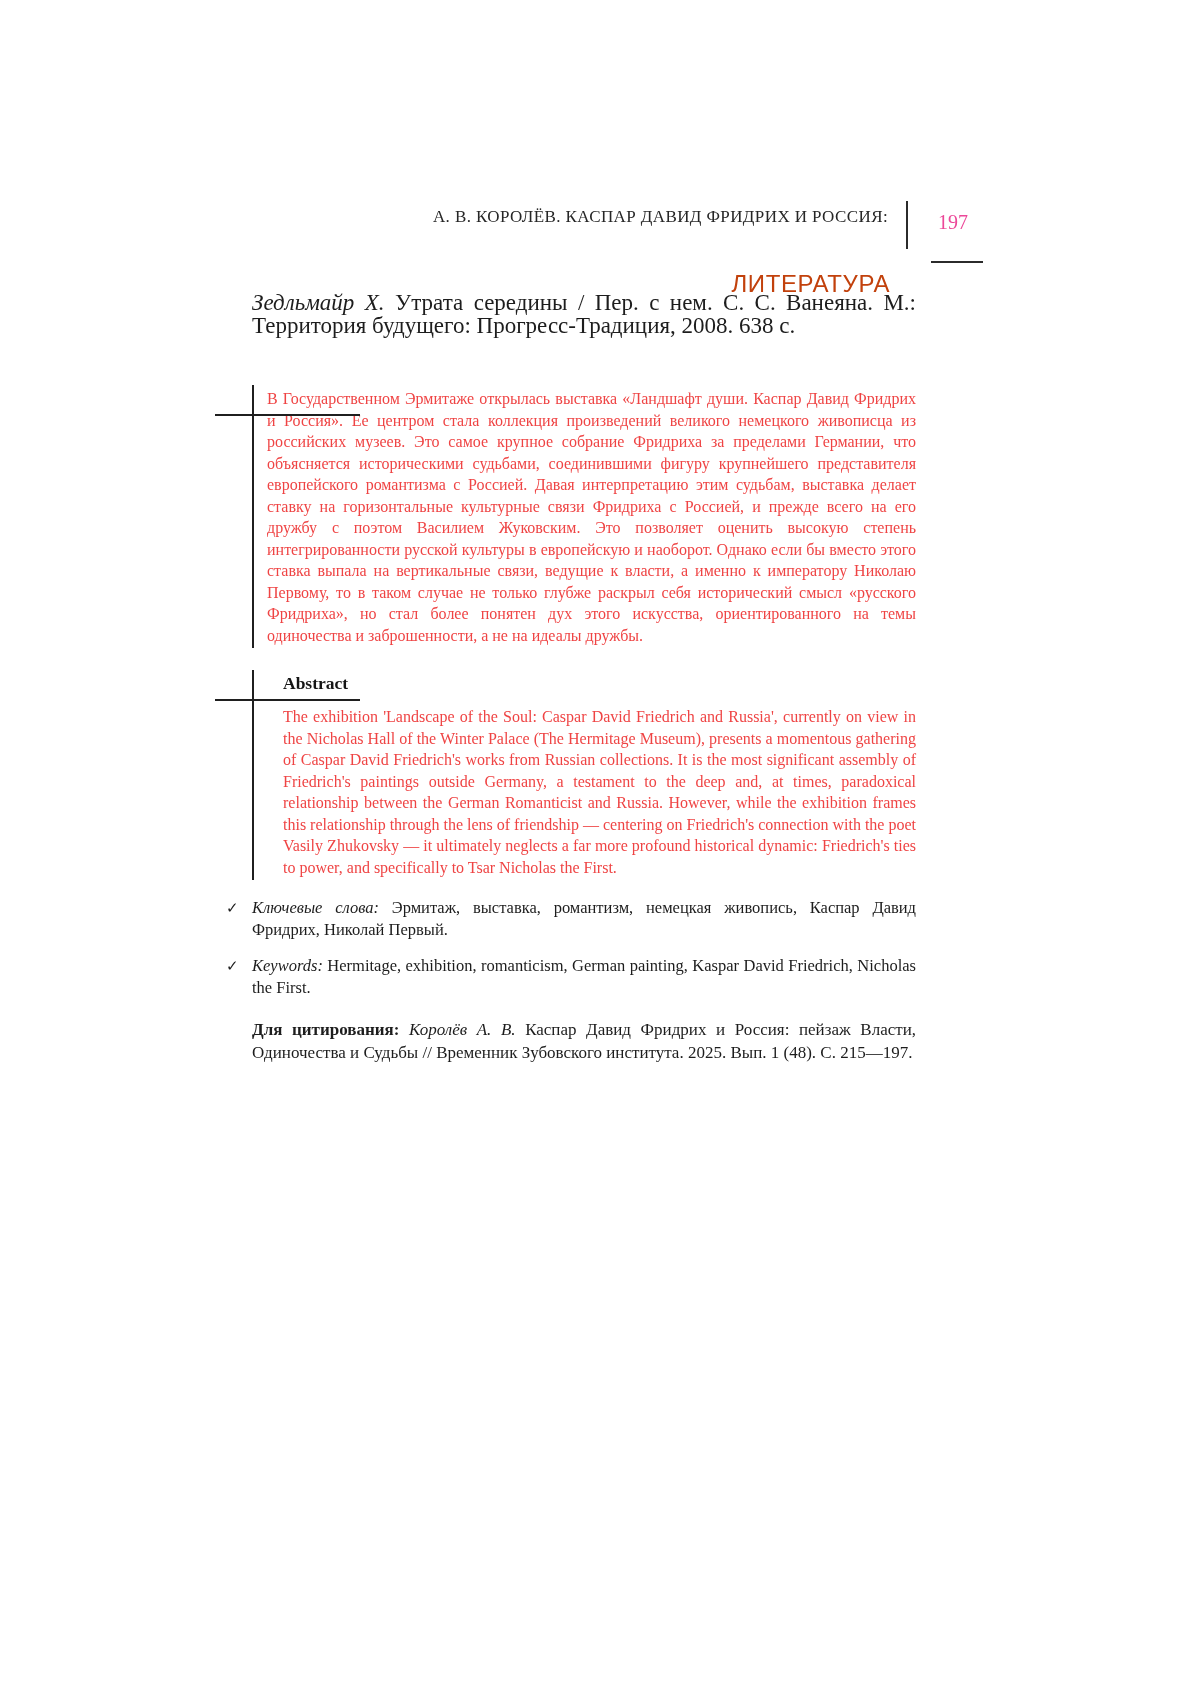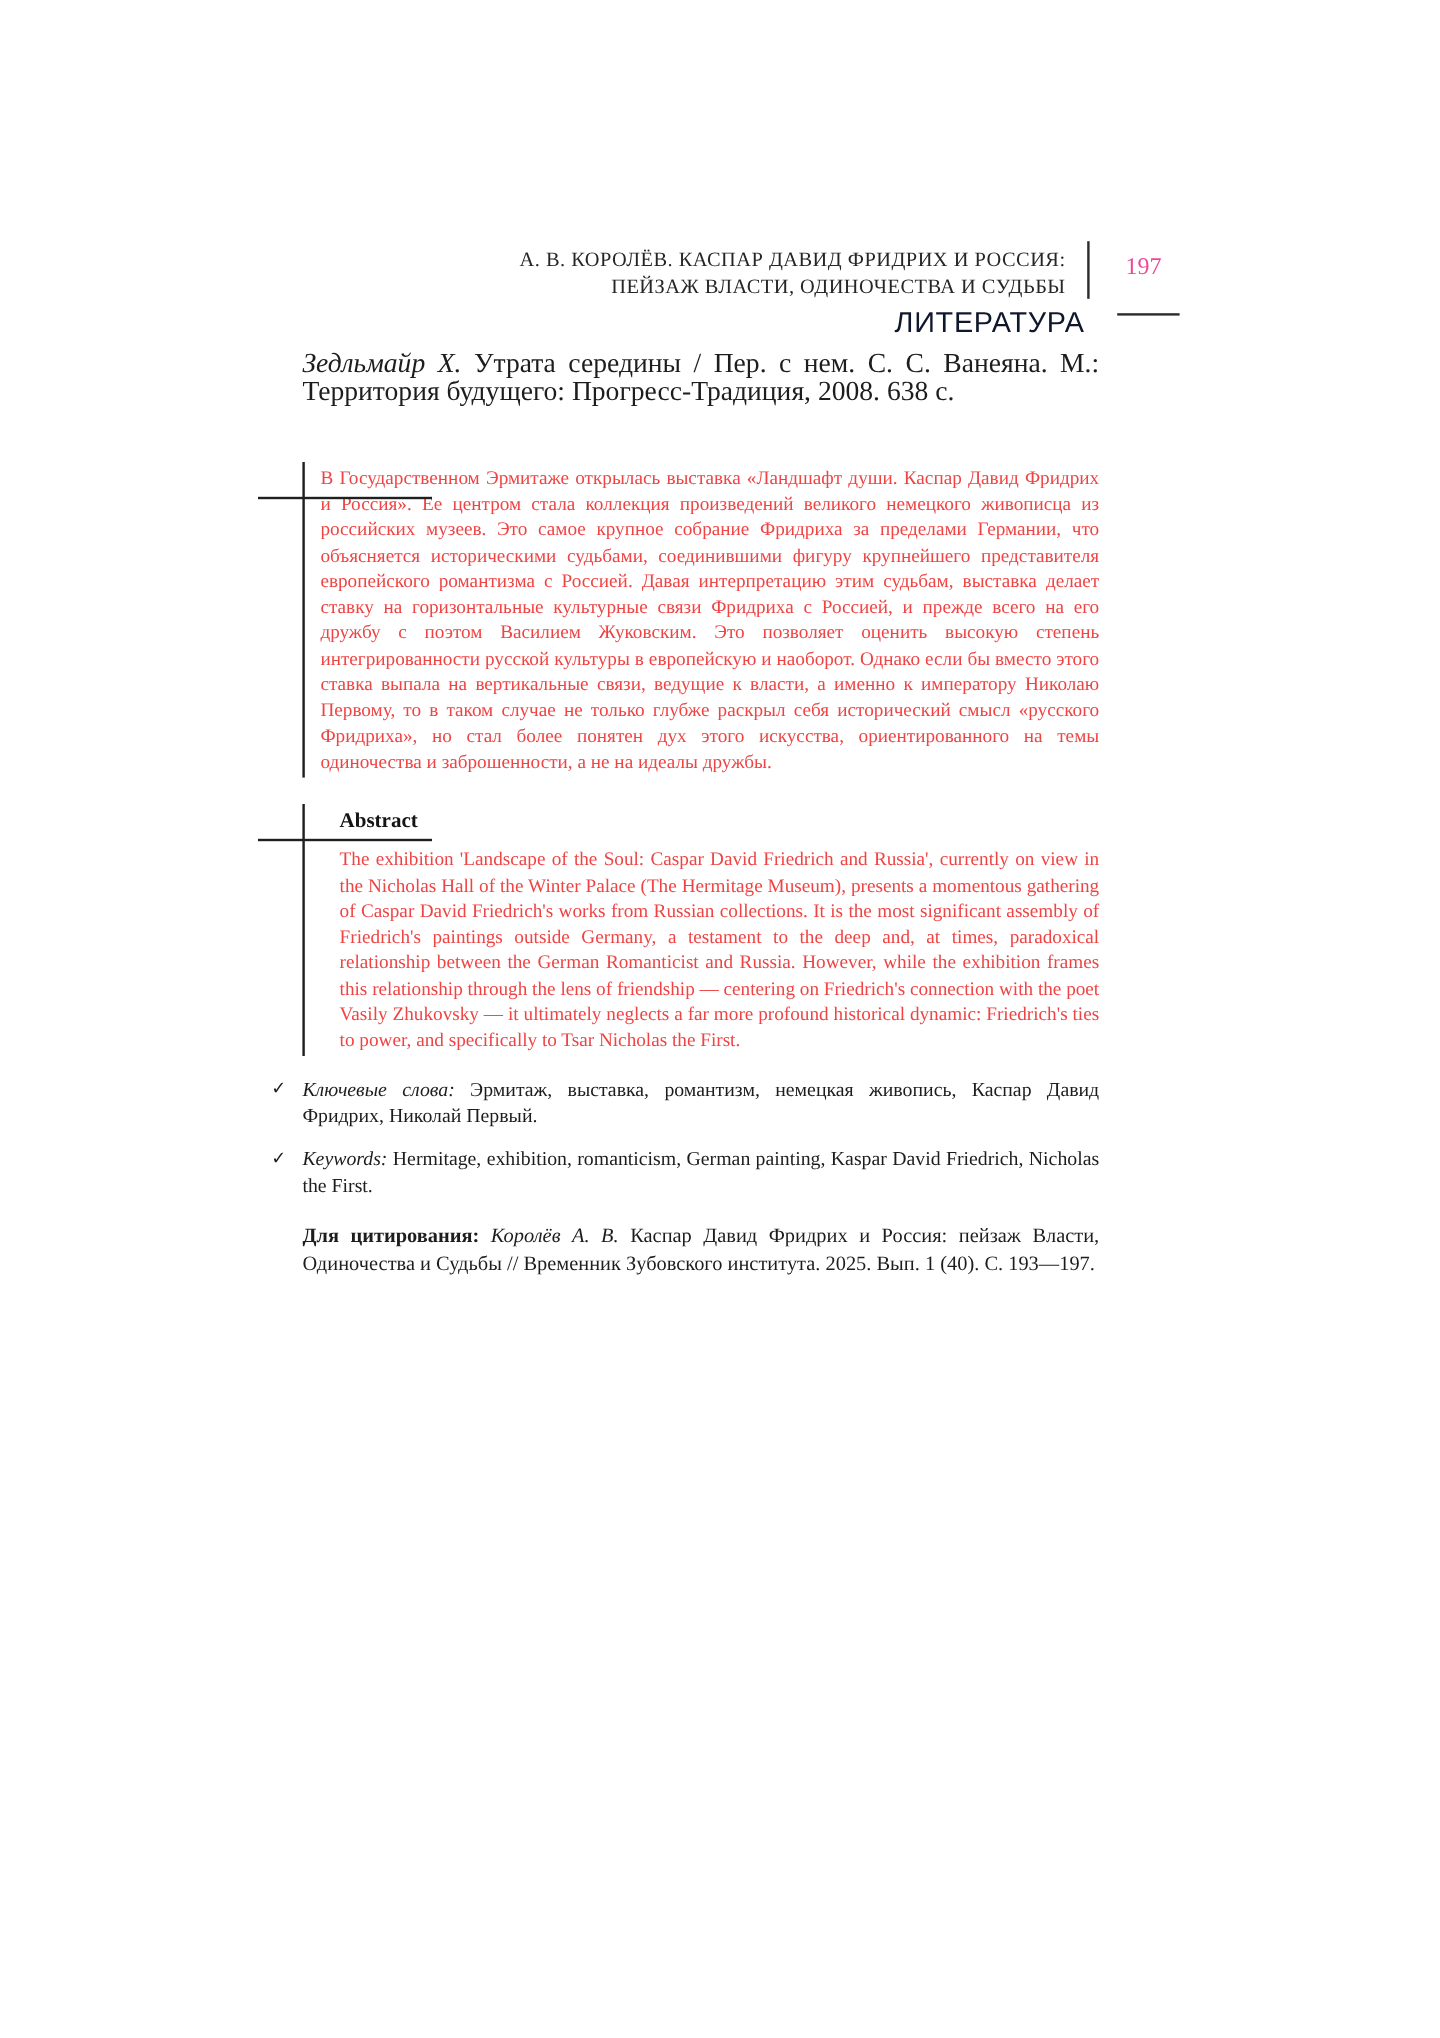--- a/index.html
+++ b/index.html
@@ -54,26 +54,26 @@
     width: 52px;
     height: 2px;
     background: #2b2b2b;
   }
 
   
   .lit-heading {
     position: absolute;
     top: 252px;
     right: 292px;
-    margin: 4px;
+    margin: 18px;
     font-family: "Liberation Sans", "DejaVu Sans", sans-serif;
     font-weight: 400;
     font-size: 24px;
     letter-spacing: 0.6px;
-    color: #0f172a;
+    color: #c2410c;
   }
 
   
   .content {
     position: absolute;
     left: 252px;
     top: 292px;
     width: 664px;
   }
 
@@ -145,21 +145,20 @@
     text-align: justify;
   }
 </style>
 </head>
 <body>
 
 <div class="page">
 
   <div class="running-title">
     <div>А. В. КОРОЛЁВ. КАСПАР ДАВИД ФРИДРИХ И РОССИЯ:</div>
-    <div>ПЕЙЗАЖ ВЛАСТИ, ОДИНОЧЕСТВА И СУДЬБЫ</div>
   </div>
   <div class="header-divider"></div>
   <div class="page-number">197</div>
   <div class="pagenum-rule"></div>
 
   <h1 class="lit-heading">ЛИТЕРАТУРА</h1>
 
   <div class="content">
 
     <p class="reference"><span class="italic">Зедльмайр Х.</span><span> Утрата середины / Пер. с нем. С. С. Ванеяна. М.: Территория будущего: Прогресс-Традиция, 2008. 638 с.</span></p>
@@ -173,16 +172,16 @@
       <h2 class="block-heading">Abstract</h2>
       <div class="cross-rule"></div>
       <p class="block-text">The exhibition 'Landscape of the Soul: Caspar David Friedrich and Russia', currently on view in the Nicholas Hall of the Winter Palace (The Hermitage Museum), presents a momentous gathering of Caspar David Friedrich's works from Russian collections. It is the most significant assembly of Friedrich's paintings outside Germany, a testament to the deep and, at times, paradoxical relationship between the German Romanticist and Russia. However, while the exhibition frames this relationship through the lens of friendship — centering on Friedrich's connection with the poet Vasily Zhukovsky — it ultimately neglects a far more profound historical dynamic: Friedrich's ties to power, and specifically to Tsar Nicholas the First.</p>
     </section>
 
     <ul class="keywords">
       <li><span class="check-mark">✓</span><span class="italic">Ключевые слова:</span><span> Эрмитаж, выставка, романтизм, немецкая живопись, Каспар Давид Фридрих, Николай Первый.</span></li>
       <li><span class="check-mark">✓</span><span class="italic">Keywords:</span><span> Hermitage, exhibition, romanticism, German painting, Kaspar David Friedrich, Nicholas the First.</span></li>
     </ul>
 
-    <p class="citation"><span class="bold">Для цитирования: </span><span class="italic">Королёв А. В. </span><span>Каспар Давид Фридрих и Россия: пейзаж Власти, Одиночества и Судьбы // Временник Зубовского института. 2025. Вып. 1 (40). С. 193—197.</span></p>
+    <p class="citation"><span class="bold">Для цитирования: </span><span class="italic">Королёв А. В. </span><span>Каспар Давид Фридрих и Россия: пейзаж Власти, Одиночества и Судьбы // Временник Зубовского института. 2025. Вып. 1 (48). С. 215—197.</span></p>
 
   </div>
 </div>
 
 </body></html>

